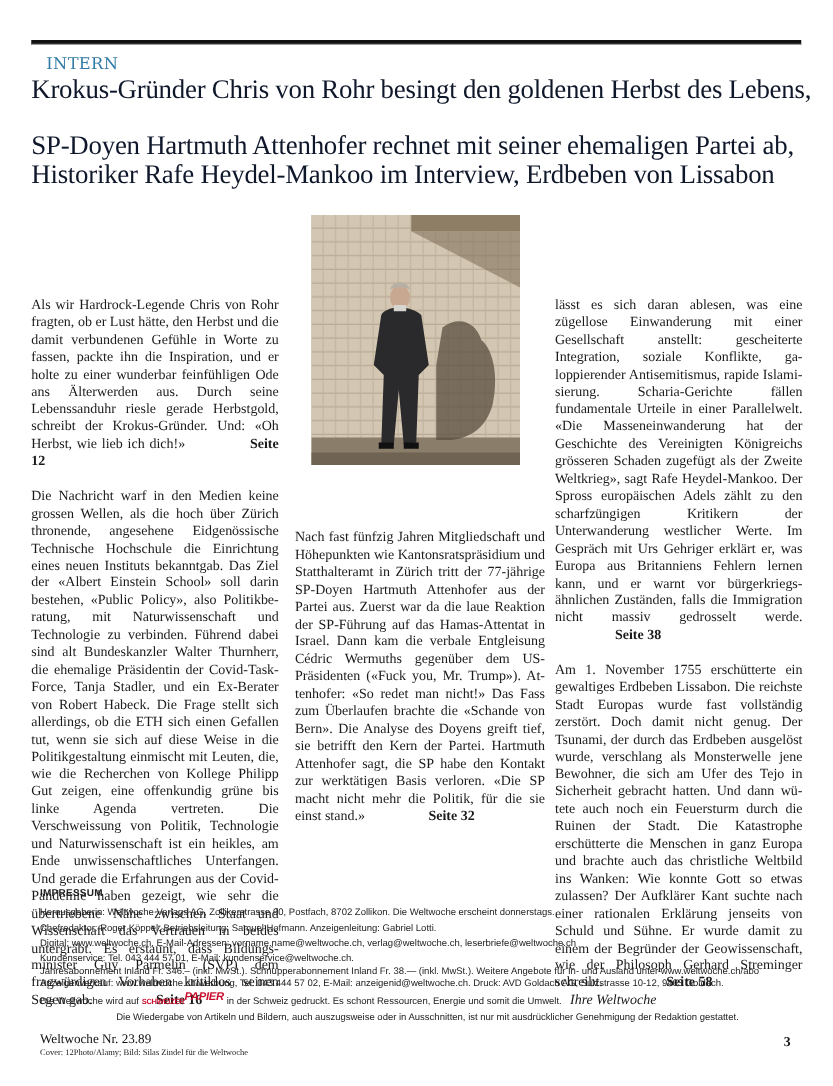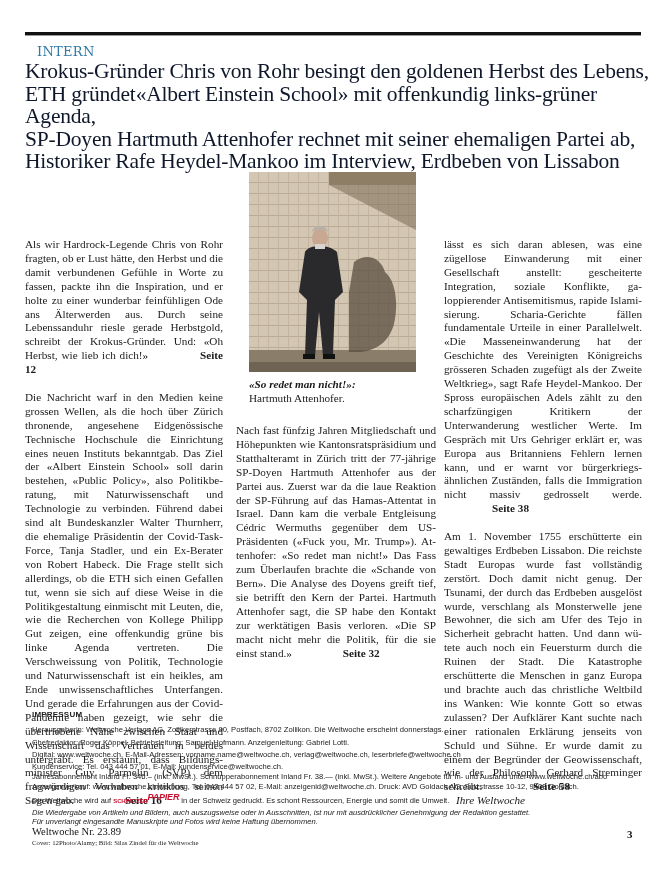--- a/index.html
+++ b/index.html
@@ -17,39 +17,39 @@
   .seite { font-weight: bold; padding-left: 48px; }
   .signature { font-style: italic; display: block; text-indent: 12px; }
   .photo { position: absolute; left: 249px; top: 172px; width: 167px; height: 200px; overflow: hidden; background: #cfc2ae; }
   .caption { position: absolute; left: 249px; top: 377px; width: 190px; font-family: "Liberation Serif", serif; font-size: 11.2px; line-height: 14px; color: #1a1a1a; }
   .caption .cap-quote { font-style: italic; font-weight: bold; }
   .impressum { position: absolute; left: 32px; top: 709px; width: 620px; font-family: "Liberation Sans", sans-serif; font-size: 7.6px; line-height: 12.8px; color: #222; }
   .impressum .imp-title { font-weight: bold; font-size: 8px; letter-spacing: 0.2px; margin-bottom: 2px; }
   .impressum .row { white-space: nowrap; }
   .impressum b { font-weight: normal; }
   .impressum .tight { line-height: 9.5px; }
-  .impressum .italic { font-style: italic; line-height: 9.5px; }
+  .impressum .italic { line-height: 9.5px; text-align: center; }
   .papier-logo { display: inline-block; color: #c8102e; font-weight: bold; font-size: 6px; letter-spacing: -0.2px; }
   .papier-logo .big { font-size: 9px; font-style: italic; position: relative; top: -3px; color: #c8102e; }
   .issue { position: absolute; left: 32px; top: 826px; font-family: "Liberation Serif", serif; font-size: 10.5px; color: #111; }
   .credit { position: absolute; left: 32px; top: 839px; font-family: "Liberation Serif", serif; font-size: 6.8px; color: #222; }
   .pagenum { position: absolute; left: 627px; top: 828px; font-family: "Liberation Serif", serif; font-size: 11px; font-weight: bold; color: #111; }
 </style>
 </head>
 <body>
 
 <div class="page">
 
   <div class="rule" style="width:616px;"></div>
 
   <div class="kicker">INTERN</div>
 
   <h1 class="headline">
     <span>Krokus-Gründer Chris von Rohr besingt den goldenen Herbst des Lebens,</span><br>
-    <span>ETH gründet«Albert Einstein School» mit offenkundig links-grüner Agenda,</span><br>
+    <br>
     <span>SP-Doyen Hartmuth Attenhofer rechnet mit seiner ehemaligen Partei ab,</span><br>
     <span>Historiker Rafe Heydel-Mankoo im Interview, Erdbeben von Lissabon</span>
   </h1>
 
   <div class="photo">
     <svg width="167" height="200" viewBox="0 0 167 200">
       <defs>
         <pattern id="bricks" width="10" height="11" patternUnits="userSpaceOnUse">
           <rect width="10" height="11" fill="#d3c6b2"></rect>
           <line x1="0" y1="10.5" x2="10" y2="10.5" stroke="#b9ab96" stroke-width="1"></line>
@@ -68,24 +68,20 @@
 
       <path d="M56,80 C60,72 80,72 88,80 L94,120 L86,128 L84,182 L74,184 L70,140 L66,184 L56,184 L58,128 L50,120 Z" fill="#2a2a2c"></path>
 
       <ellipse cx="71" cy="66" rx="8" ry="10" fill="#c9a892"></ellipse>
       <path d="M63,60 C64,52 78,52 79,60 C76,57 66,57 63,60 Z" fill="#b8b0a4"></path>
       <rect x="66" y="72" width="10" height="5" fill="#d8d4cf"></rect>
 
       <rect x="54" y="182" width="12" height="5" fill="#111"></rect>
       <rect x="74" y="182" width="12" height="5" fill="#111"></rect>
     </svg>
-  </div>
-  <div class="caption">
-    <span class="cap-quote">«So redet man nicht!»:</span><br>
-    <span>Hartmuth Attenhofer.</span>
   </div>
 
   <div class="col col1">
     <p>
       <span>Als wir Hardrock-Legende Chris von Rohr frag­ten, ob er Lust hätte, den Herbst und die damit verbundenen Gefühle in Worte zu fassen, pack­te ihn die Inspiration, und er holte zu einer wunderbar feinfühligen Ode ans Älterwerden aus. Durch seine Lebenssanduhr riesle gerade Herbstgold, schreibt der Krokus-Gründer. Und: «Oh Herbst, wie lieb ich dich!»</span>
       <span class="seite">Seite 12</span>
     </p>
     <p>
       <span>Die Nachricht warf in den Medien keine grossen Wellen, als die hoch über Zürich thronende, an­gesehene Eidgenössische Technische Hochschule die Einrichtung eines neuen Instituts bekannt­gab. Das Ziel der «Albert Einstein School» soll darin bestehen, «Public Policy», also Politikbe­ratung, mit Naturwissenschaft und Technologie zu verbinden. Führend dabei sind alt Bundes­kanzler Walter Thurnherr, die ehemalige Präsi­dentin der Covid-Task-Force, Tanja Stadler, und ein Ex-Berater von Robert Habeck. Die Frage stellt sich allerdings, ob die ETH sich einen Ge­fallen tut, wenn sie sich auf diese Weise in die Politikgestaltung einmischt mit Leuten, die, wie die Recherchen von Kollege Philipp Gut zeigen, eine offenkundig grüne bis linke Agenda ver­treten. Die Verschweissung von Politik, Techno­logie und Naturwissenschaft ist ein heikles, am Ende unwissenschaftliches Unterfangen. Und gerade die Erfahrungen aus der Covid-Pandemie haben gezeigt, wie sehr die übertriebene Nähe zwischen Staat und Wissenschaft das Vertrauen in beides untergräbt. Es erstaunt, dass Bildungs­minister Guy Parmelin (SVP) dem fragwürdigen Vorhaben kritiklos seinen Segen gab.</span>
       <span class="seite">Seite 16</span>
@@ -139,20 +135,19 @@
       <span>www.weltwoche.ch/werbung, Tel. 043 444 57 02, E-Mail: anzeigenid@weltwoche.ch.</span>
       <b>Druck:</b>
       <span>AVD Goldach AG, Sulzstrasse 10-12, 9403 Goldach.</span>
     </div>
     <div class="row">
       <span>Die Weltwoche wird auf</span>
       <span class="papier-logo"><span>SCHWEIZER</span><span class="big">PAPIER</span></span>
       <span>in der Schweiz gedruckt. Es schont Ressourcen, Energie und somit die Umwelt.</span>
     </div>
     <div class="row italic">Die Wiedergabe von Artikeln und Bildern, auch auszugsweise oder in Ausschnitten, ist nur mit ausdrücklicher Genehmigung der Redaktion gestattet.</div>
-    <div class="row italic">Für unverlangt eingesandte Manuskripte und Fotos wird keine Haftung übernommen.</div>
   </div>
 
   <div class="issue">Weltwoche Nr. 23.89</div>
   <div class="credit">Cover: 12Photo/Alamy; Bild: Silas Zindel für die Weltwoche</div>
   <div class="pagenum">3</div>
 
 </div>
 
 </body></html>

